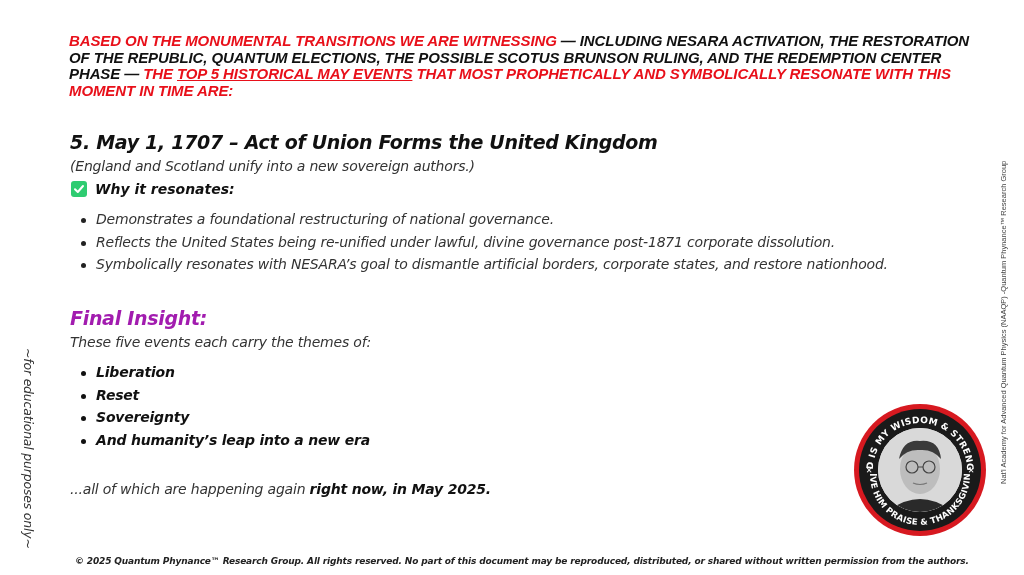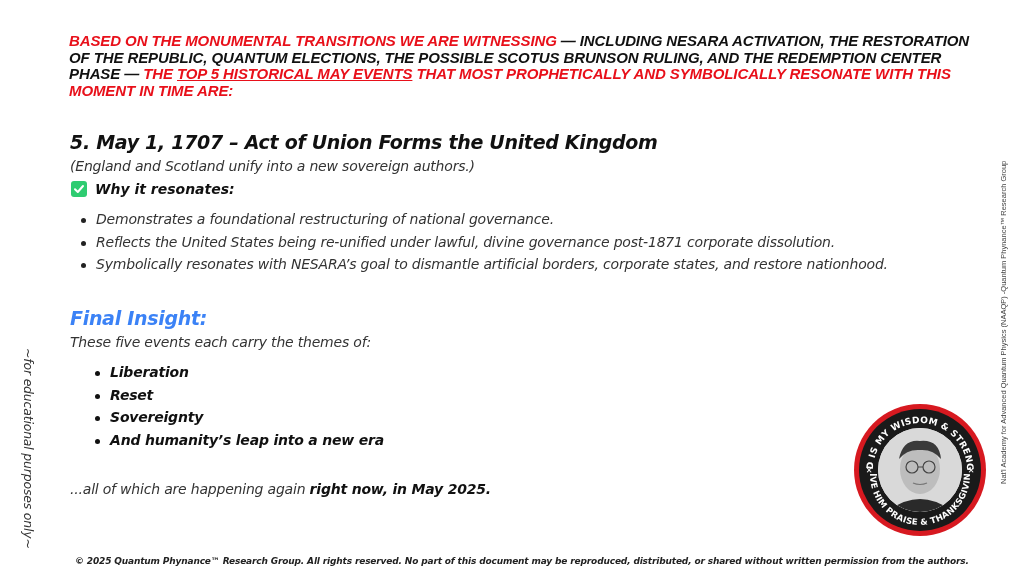--- a/index.html
+++ b/index.html
@@ -34,28 +34,28 @@
     ul.reasons {
       position: absolute; left: 78px; top: 208px; width: 900px; margin: 0; padding: 0; list-style: none;
       font-style: italic; font-size: 14px; color: #333; line-height: 22.5px; letter-spacing: -0.2px;
     }
     ul.reasons li { position: relative; padding-left: 18px; }
     ul.reasons li::before {
       content: ""; position: absolute; left: 3px; top: 10px; width: 5px; height: 5px; border-radius: 50%; background: #222;
     }
     .insight-title {
       position: absolute; left: 70px; top: 307px; margin: 0;
-      font-style: italic; font-weight: bold; font-size: 19px; color: #3b82f6; letter-spacing: -0.3px;
+      font-style: italic; font-weight: bold; font-size: 19px; color: #a21caf; letter-spacing: -0.3px;
     }
     .insight-sub {
       position: absolute; left: 70px; top: 334px;
       font-style: italic; font-size: 14px; color: #333; letter-spacing: -0.2px;
     }
     ul.themes {
-      position: absolute; left: 94px; top: 361px; margin: 0; padding: 0; list-style: none;
+      position: absolute; left: 80px; top: 361px; margin: 0; padding: 0; list-style: none;
       font-style: italic; font-weight: bold; font-size: 14px; color: #111; line-height: 22.5px; letter-spacing: -0.2px;
     }
     ul.themes li { position: relative; padding-left: 16px; }
     ul.themes li::before {
       content: ""; position: absolute; left: 1px; top: 10px; width: 5px; height: 5px; border-radius: 50%; background: #111;
     }
     .closing {
       position: absolute; left: 70px; top: 481px;
       font-style: italic; font-size: 14px; color: #333; letter-spacing: -0.2px;
     }

